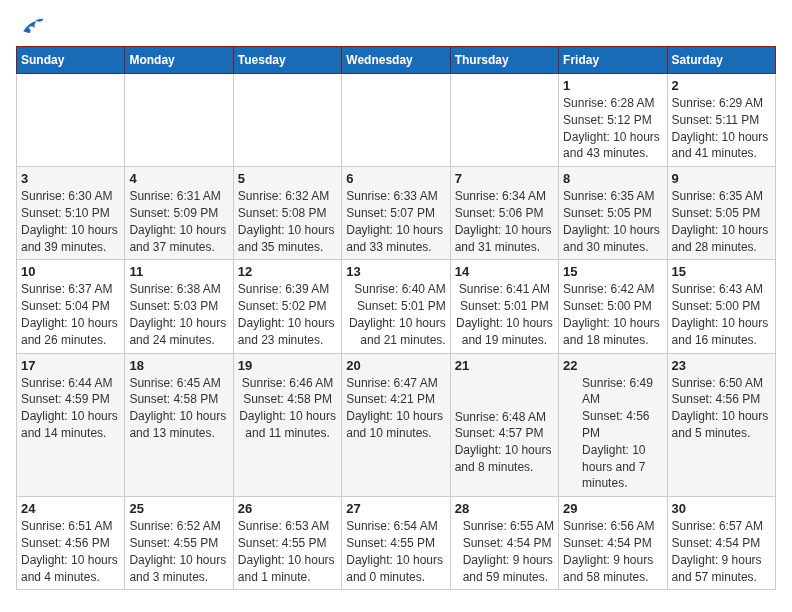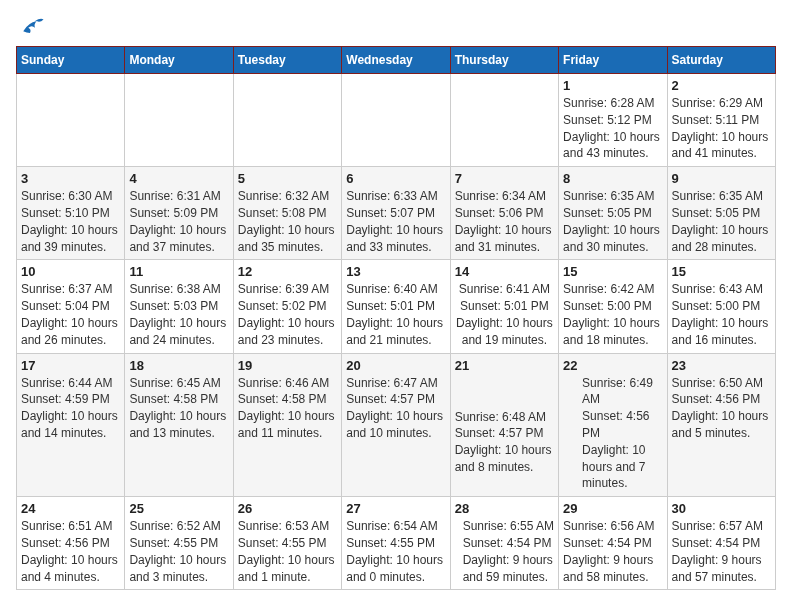--- a/index.html
+++ b/index.html
@@ -179,21 +179,21 @@
 Daylight: 10 hours and 24 minutes.</div>
         </td>
         <td>
           <div class="day-number">12</div>
           <div class="day-info" style="white-space: pre-line;">Sunrise: 6:39 AM
 Sunset: 5:02 PM
 Daylight: 10 hours and 23 minutes.</div>
         </td>
         <td>
           <div class="day-number">13</div>
-          <div class="day-info" style="white-space: pre-line;">Sunrise: 6:40 AM
+          <div class="day-info" style="white-space: pre-line; text-align: right;">Sunrise: 6:40 AM
 Sunset: 5:01 PM
 Daylight: 10 hours and 21 minutes.</div>
         </td>
         <td>
           <div class="day-number">14</div>
           <div class="day-info" style="white-space: pre-line; text-align: center;">Sunrise: 6:41 AM
 Sunset: 5:01 PM
 Daylight: 10 hours and 19 minutes.</div>
         </td>
         <td>
@@ -217,28 +217,28 @@
 Daylight: 10 hours and 14 minutes.</div>
         </td>
         <td>
           <div class="day-number">18</div>
           <div class="day-info" style="white-space: pre-line;">Sunrise: 6:45 AM
 Sunset: 4:58 PM
 Daylight: 10 hours and 13 minutes.</div>
         </td>
         <td>
           <div class="day-number">19</div>
-          <div class="day-info" style="white-space: pre-line;">Sunrise: 6:46 AM
+          <div class="day-info" style="white-space: pre-line; text-align: center;">Sunrise: 6:46 AM
 Sunset: 4:58 PM
 Daylight: 10 hours and 11 minutes.</div>
         </td>
         <td>
           <div class="day-number">20</div>
           <div class="day-info" style="white-space: pre-line;">Sunrise: 6:47 AM
-Sunset: 4:57 PM
+Sunset: 4:21 PM
 Daylight: 10 hours and 10 minutes.</div>
         </td>
         <td>
           <div class="day-number">21</div>
           <div class="day-info" style="white-space: pre-line; margin-top: 36px;">Sunrise: 6:48 AM
 Sunset: 4:57 PM
 Daylight: 10 hours and 8 minutes.</div>
         </td>
         <td>
           <div class="day-number">22</div>

